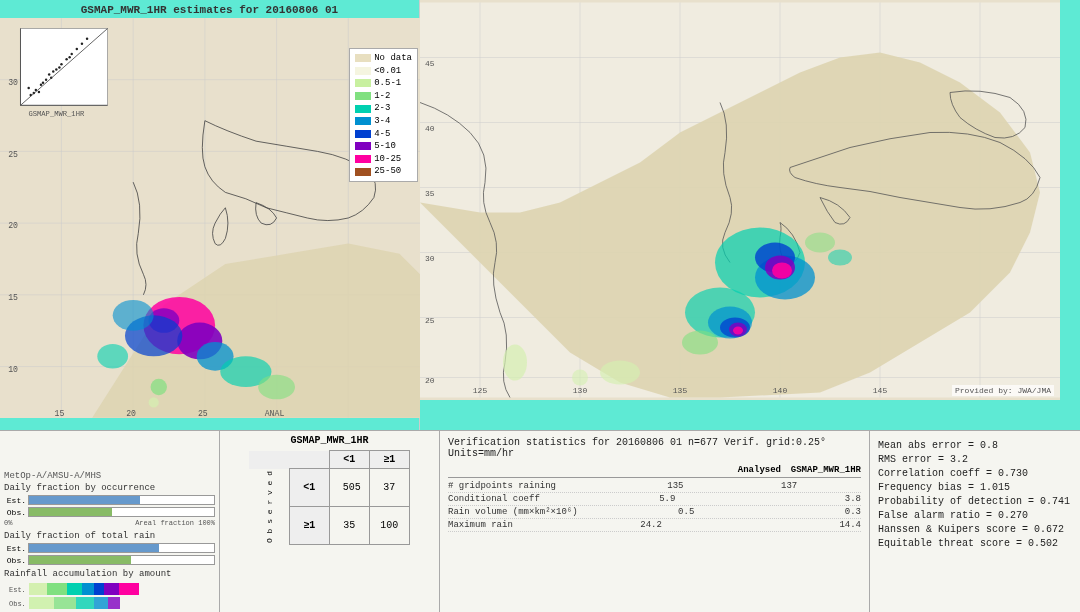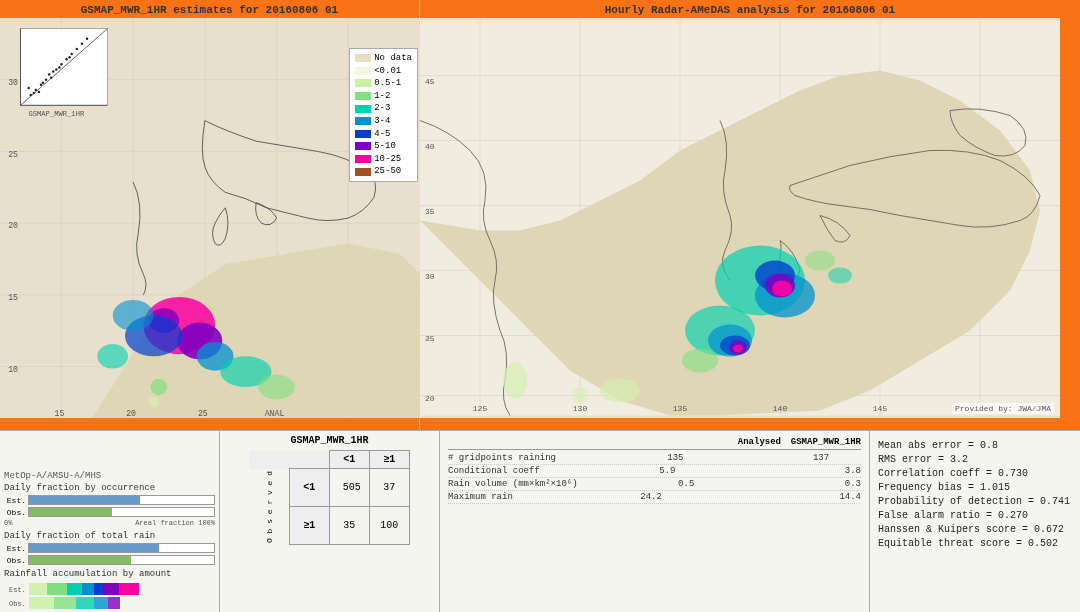--- a/index.html
+++ b/index.html
@@ -11,21 +11,21 @@
       font-size: 11px;
       overflow: hidden;
       position: relative;
     }
 
     .main-container {
       width: 1080px;
       height: 612px;
       display: flex;
       flex-direction: column;
-      background: #f97316;
+      background: #5eead4;
     }
 
     
     .maps-row {
       display: flex;
       flex: 1;
       height: 430px;
     }
 
     
@@ -403,21 +403,20 @@
           </div>
           <div class="legend-item">
             <span class="legend-color" style="background:#a05020;"></span>
             <span>25-50</span>
           </div>
         </div>
       </div>
     </div>
 
     <div class="right-map-panel">
-      <div class="right-map-title">Hourly Radar-AMeDAS analysis for 20160806 01</div>
       <div class="right-map-area">
         <svg class="map-overlay" viewBox="0 0 640 395">
 
           <rect width="640" height="395" fill="#f0ece0"></rect>
 
           <g stroke="#ccc" stroke-width="0.5" fill="none">
             <line x1="60" y1="0" x2="60" y2="395"></line>
             <line x1="160" y1="0" x2="160" y2="395"></line>
             <line x1="260" y1="0" x2="260" y2="395"></line>
             <line x1="360" y1="0" x2="360" y2="395"></line>
@@ -575,30 +574,31 @@
         <tr>
           <td style="font-size:10px;font-weight:bold;background:#eee;border:1px solid #999;text-align:center;">≥1</td>
           <td style="border:1px solid #999;text-align:center;padding:4px 8px;">35</td>
           <td style="border:1px solid #999;text-align:center;padding:4px 8px;">100</td>
         </tr>
       </tbody>
         </table>
     </div>
 
     <div class="bottom-stats">
+      <div class="stats-title">Verification statistics for 20160806 01  n=677  Verif. grid:0.25°  Units=mm/hr</div>
 
       <div style="display:flex;justify-content:space-between;border-bottom:1px solid #999;margin-bottom:2px;padding-bottom:2px;">
         <span style="flex:1;font-size:9px;"></span>
         <span style="min-width:60px;text-align:right;font-size:9px;font-weight:bold;">Analysed</span>
         <span style="min-width:80px;text-align:right;font-size:9px;font-weight:bold;">GSMAP_MWR_1HR</span>
       </div>
       <div class="stats-row">
         <span class="stats-name"># gridpoints raining</span>
         <span class="stats-analyzed">135</span>
-        <span class="stats-gsmap" style="min-width:80px;text-align:center;">137</span>
+        <span class="stats-gsmap" style="min-width:80px;text-align:left;">137</span>
       </div>
       <div class="stats-row">
         <span class="stats-name">Conditional coeff</span>
         <span class="stats-analyzed">5.9</span>
         <span class="stats-gsmap" style="min-width:80px;text-align:right;">3.8</span>
       </div>
       <div class="stats-row">
         <span class="stats-name">Rain volume (mm×km²×10⁶)</span>
         <span class="stats-analyzed">0.5</span>
         <span class="stats-gsmap" style="min-width:80px;text-align:right;">0.3</span>

